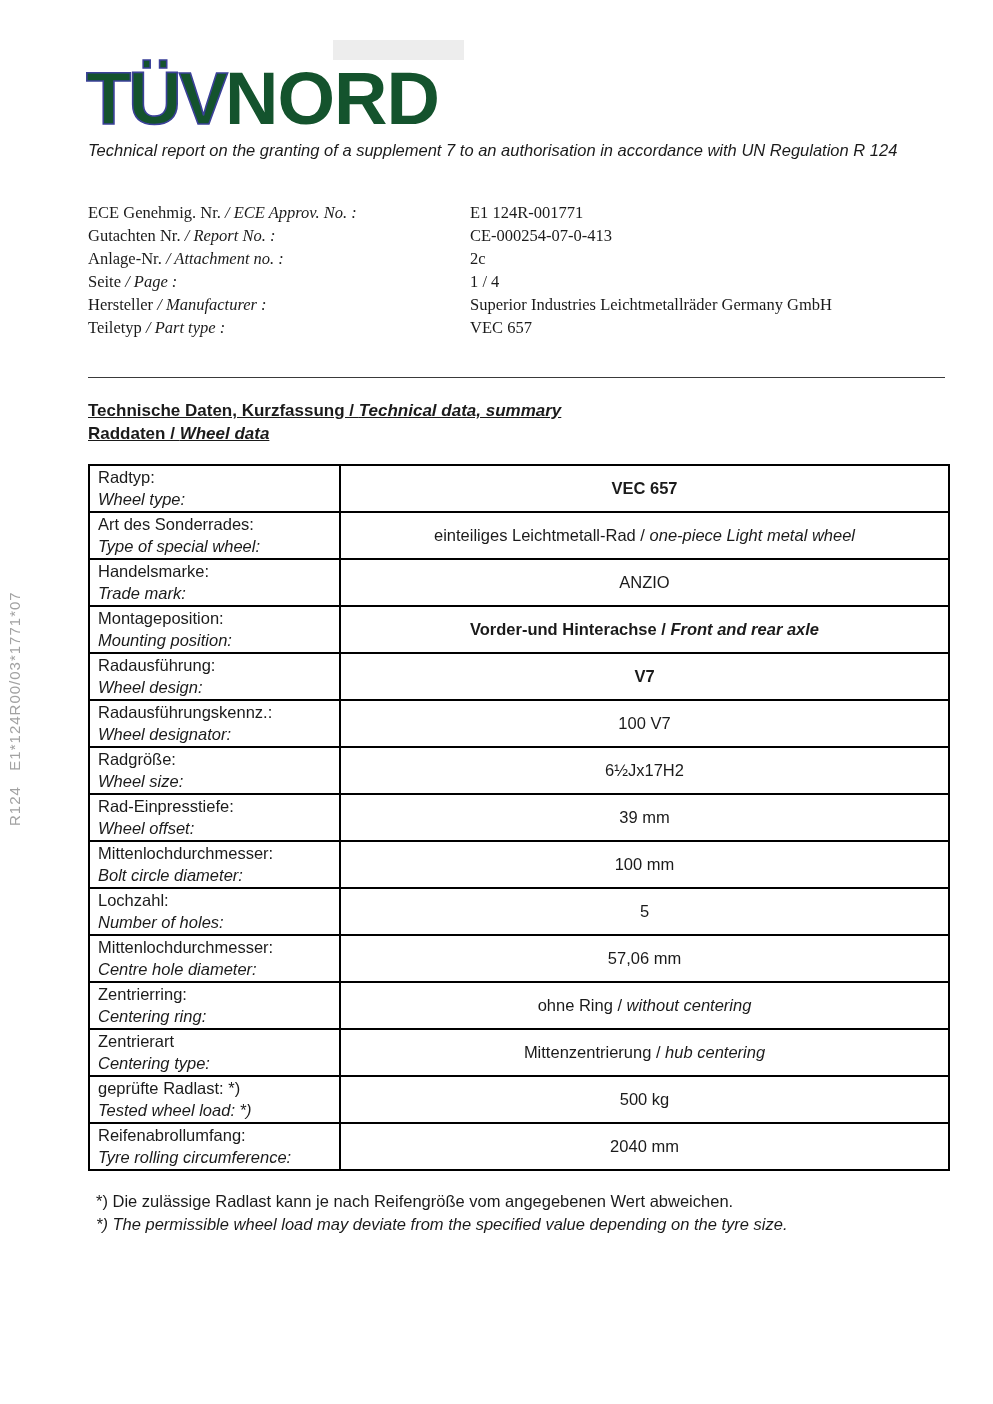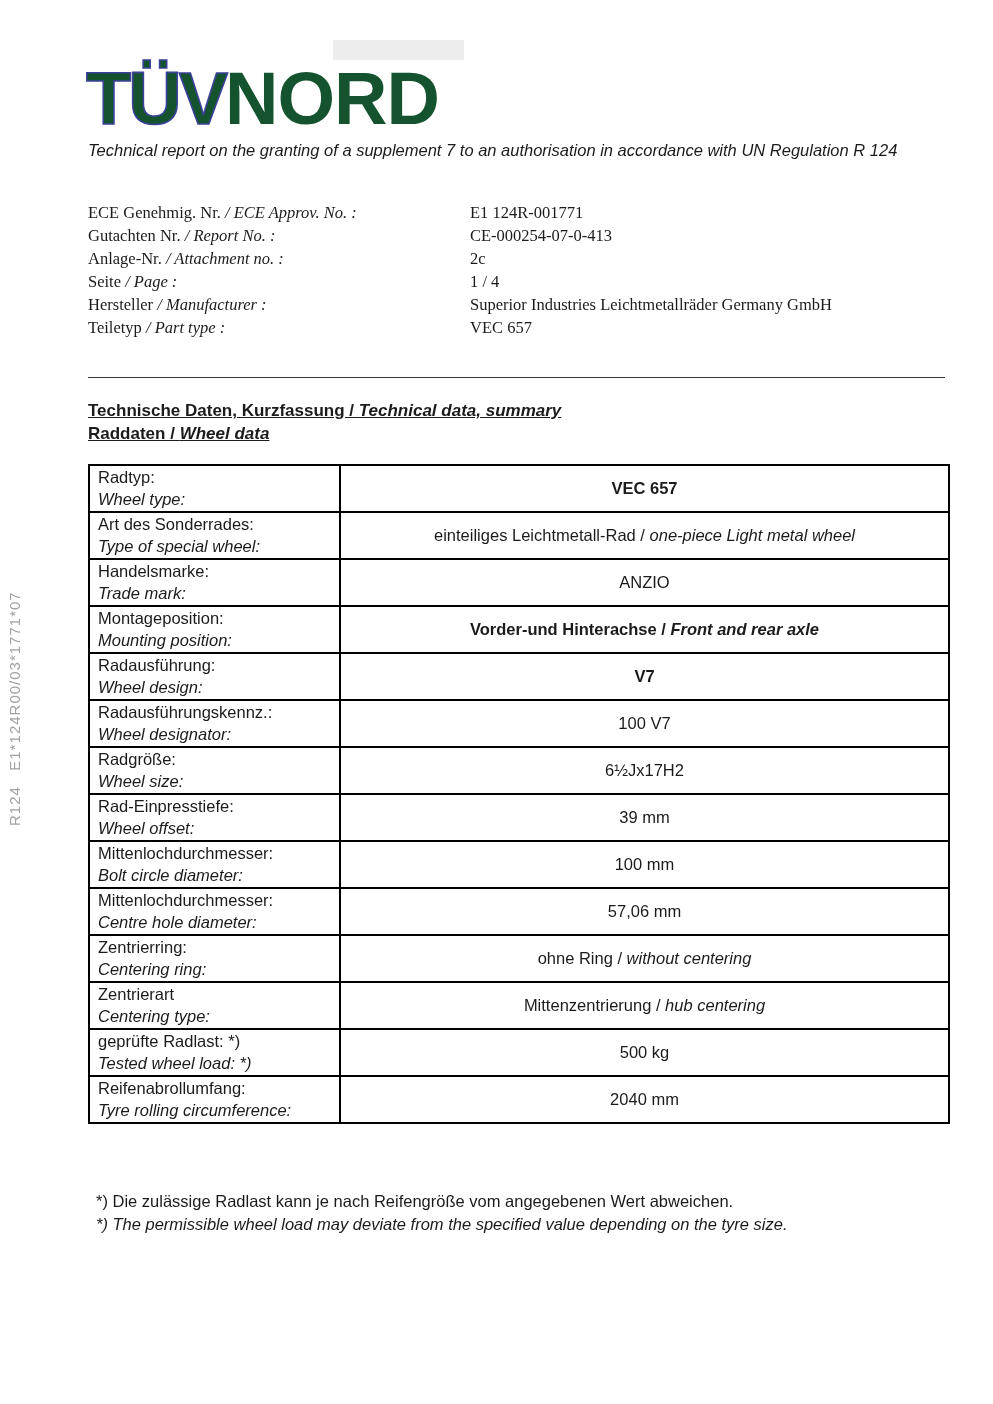--- a/index.html
+++ b/index.html
@@ -162,20 +162,27 @@
     </tr>
     <tr>
       <td class="lc">
             <span class="de">Mittenlochdurchmesser:</span>
             <span class="en">Bolt circle diameter:</span>
           </td>
       <td class="vc"><span>100 mm</span><span class="en-i"></span></td>
     </tr>
     <tr>
       <td class="lc">
+            <span class="de">Lochzahl:</span>
+            <span class="en">Number of holes:</span>
+          </td>
+      <td class="vc"><span>5</span><span class="en-i"></span></td>
+    </tr>
+    <tr>
+      <td class="lc">
             <span class="de">Mittenlochdurchmesser:</span>
             <span class="en">Centre hole diameter:</span>
           </td>
       <td class="vc"><span>57,06 mm</span><span class="en-i"></span></td>
     </tr>
     <tr>
       <td class="lc">
             <span class="de">Zentrierring:</span>
             <span class="en">Centering ring:</span>
           </td>

